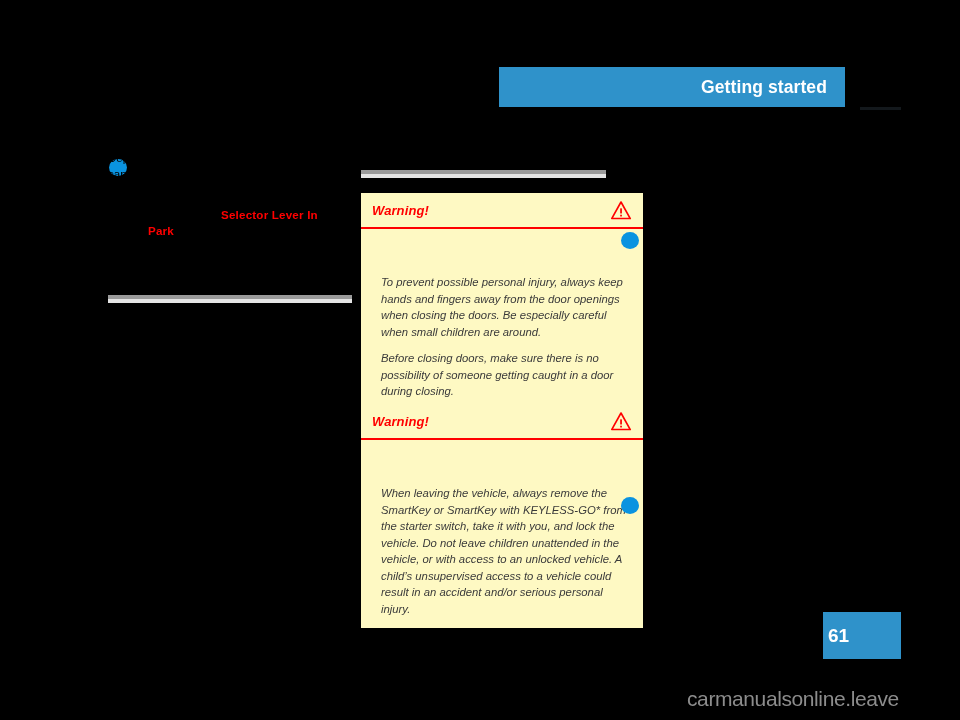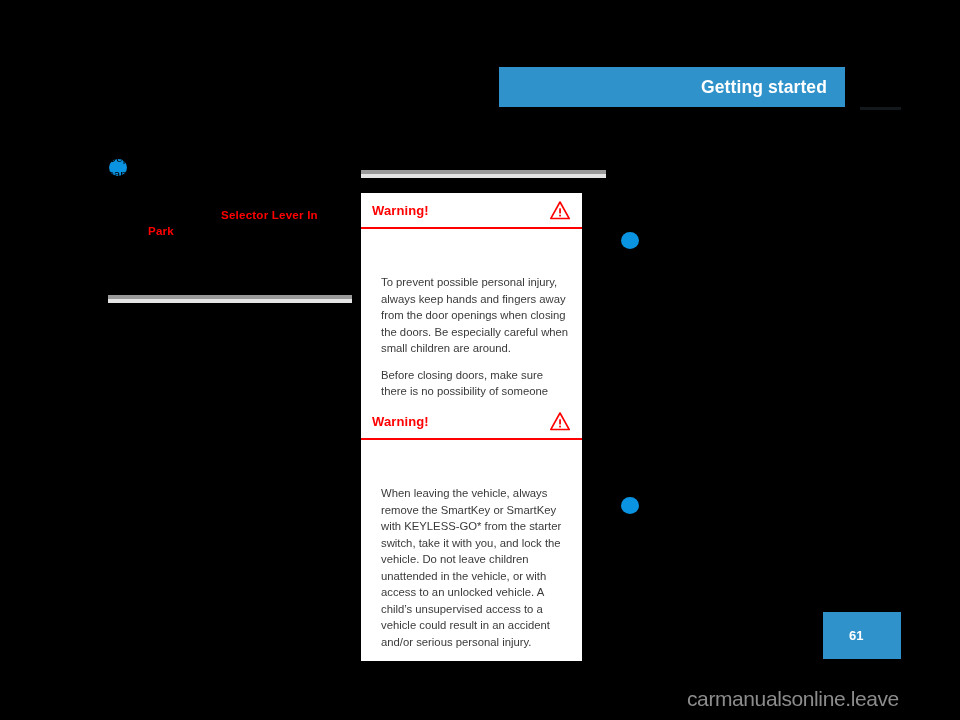--- a/index.html
+++ b/index.html
@@ -126,24 +126,25 @@
     height: 4px;
     background: #e4e4e4;
   }
   .divider-left  { left: 108px; top: 295px; width: 244px; }
   .divider-mid   { left: 361px; top: 170px; width: 245px; }
 
   
   .warnbox {
     position: absolute;
     left: 361px;
-    width: 221px;
-    background: #ffffff;
+    width: 282px;
+    background: #fef9c3;
     box-sizing: border-box;
     padding: 0;
+    font-style: italic;
   }
   .warnbox-1 { top: 193px; }
   .warnbox-2 { top: 404px; }
 
   .warn-head {
     position: relative;
     height: 34px;
     padding: 0 11px;
     display: flex;
     align-items: center;
@@ -175,25 +176,25 @@
 
   
   .pagenum {
     position: absolute;
     left: 823px;
     top: 612px;
     width: 78px;
     height: 47px;
     background: #2f92ca;
     color: #ffffff;
-    font-size: 13px;
+    font-size: 19px;
     font-weight: bold;
     display: flex;
     align-items: center;
-    padding-left: 26px;
+    padding-left: 5px;
     box-sizing: border-box;
   }
 
   
   .watermark {
     position: absolute;
     left: 687px;
     top: 687px;
     color: #8c8c8c;
     font-size: 21px;

